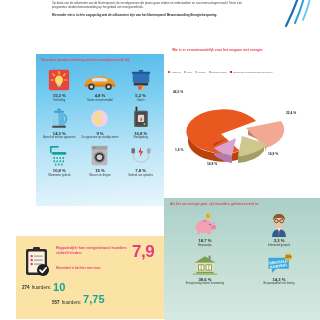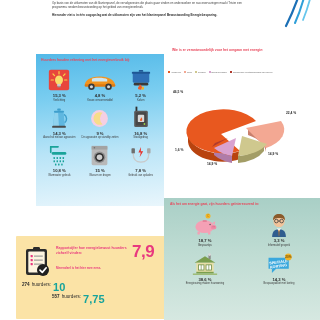--- a/index.html
+++ b/index.html
@@ -68,22 +68,22 @@
     color:#e8397f;font-weight:bold;font-size:3.5px;line-height:1.35;
   }
   .rap-num{
     position:absolute;left:116px;top:6px;
     color:#e8397f;font-weight:bold;font-size:17px;letter-spacing:-.5px;
   }
   .rap-sub{
     position:absolute;left:40px;top:30px;width:95px;
     color:#e8397f;font-weight:bold;font-size:3px;
   }
-  .row-a{position:absolute;left:6px;top:46px;display:flex;align-items:flex-start;gap:2px;}
-  .row-b{position:absolute;left:36px;top:58px;display:flex;align-items:flex-start;gap:2px;}
+  .row-a{position:absolute;left:6px;top:46px;display:flex;align-items:center;gap:2px;}
+  .row-b{position:absolute;left:36px;top:58px;display:flex;align-items:flex-end;gap:2px;}
   .cnt{font-size:4.6px;font-weight:bold;color:#2d2d2d;}
   .cw{font-size:4.6px;color:#2d2d2d;}
   .big-g{font-size:11px;font-weight:bold;color:#16a39b;line-height:1;}
 
   
   .panel-green{
     position:absolute;left:164px;top:198px;width:156px;height:122px;
     background:linear-gradient(180deg,#a9cfc6 0%,#bfdcd3 45%,#d6e8e1 100%);
   }
   .panel-green .ptitle{

